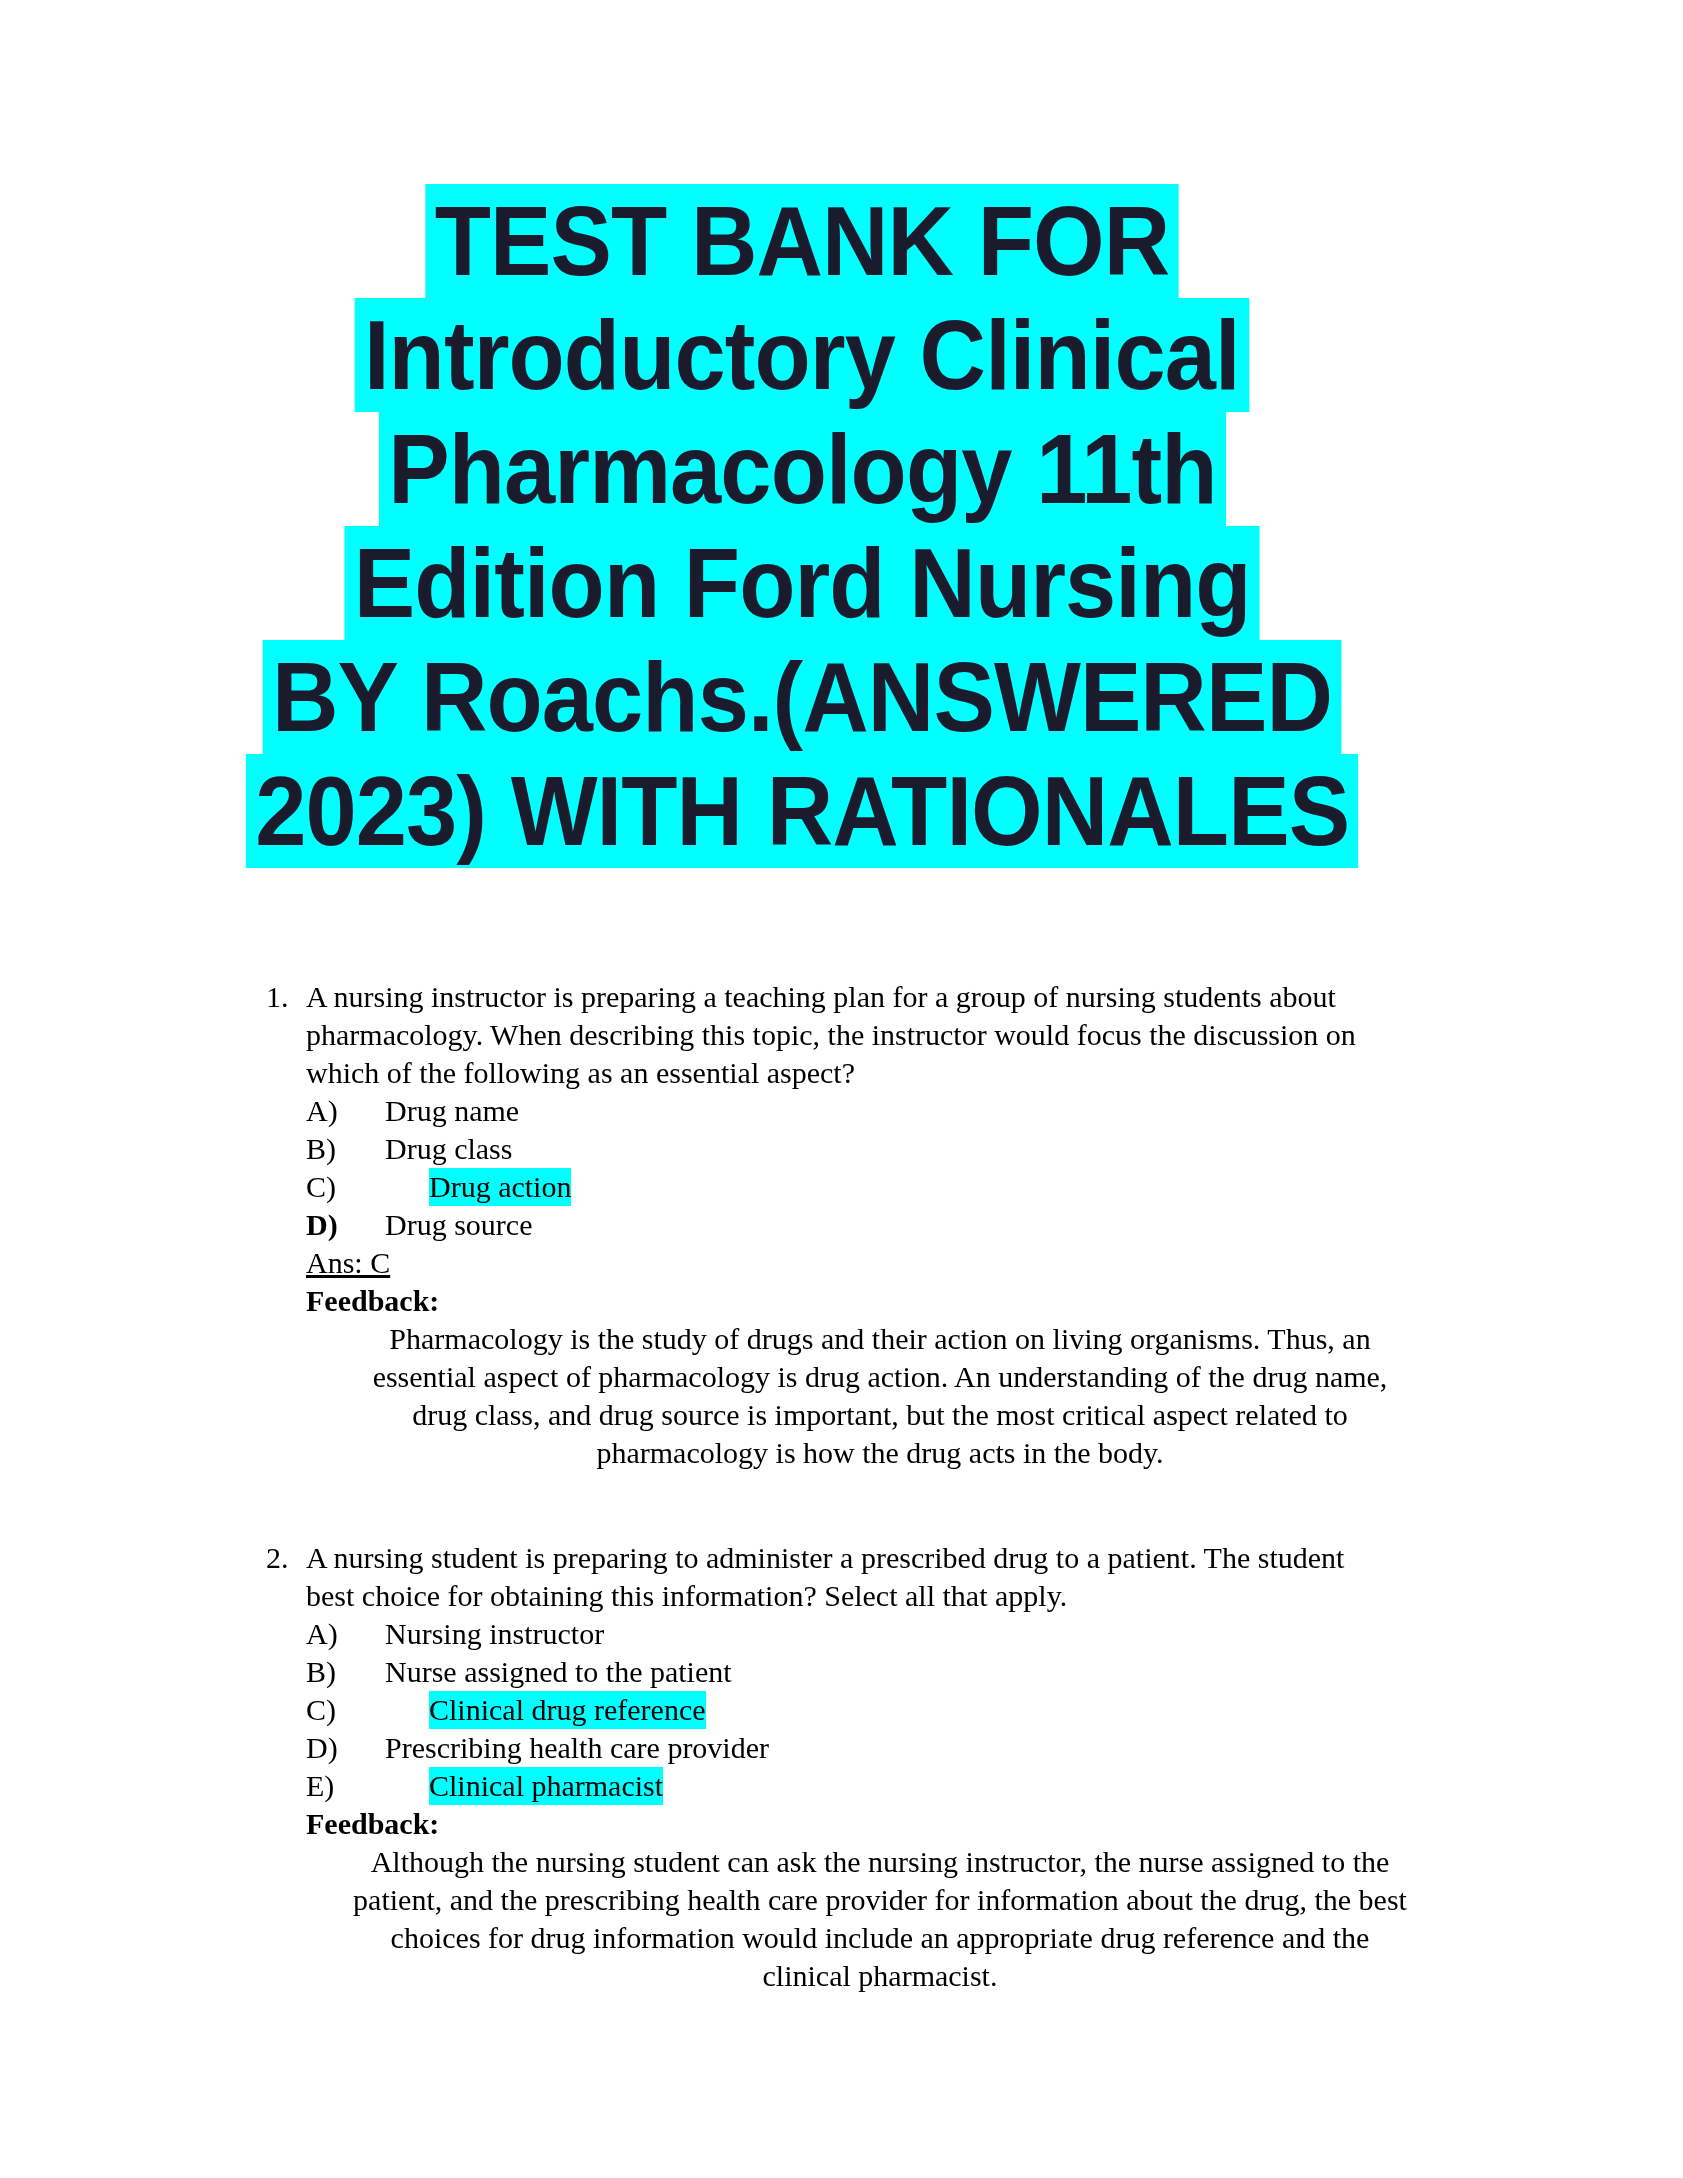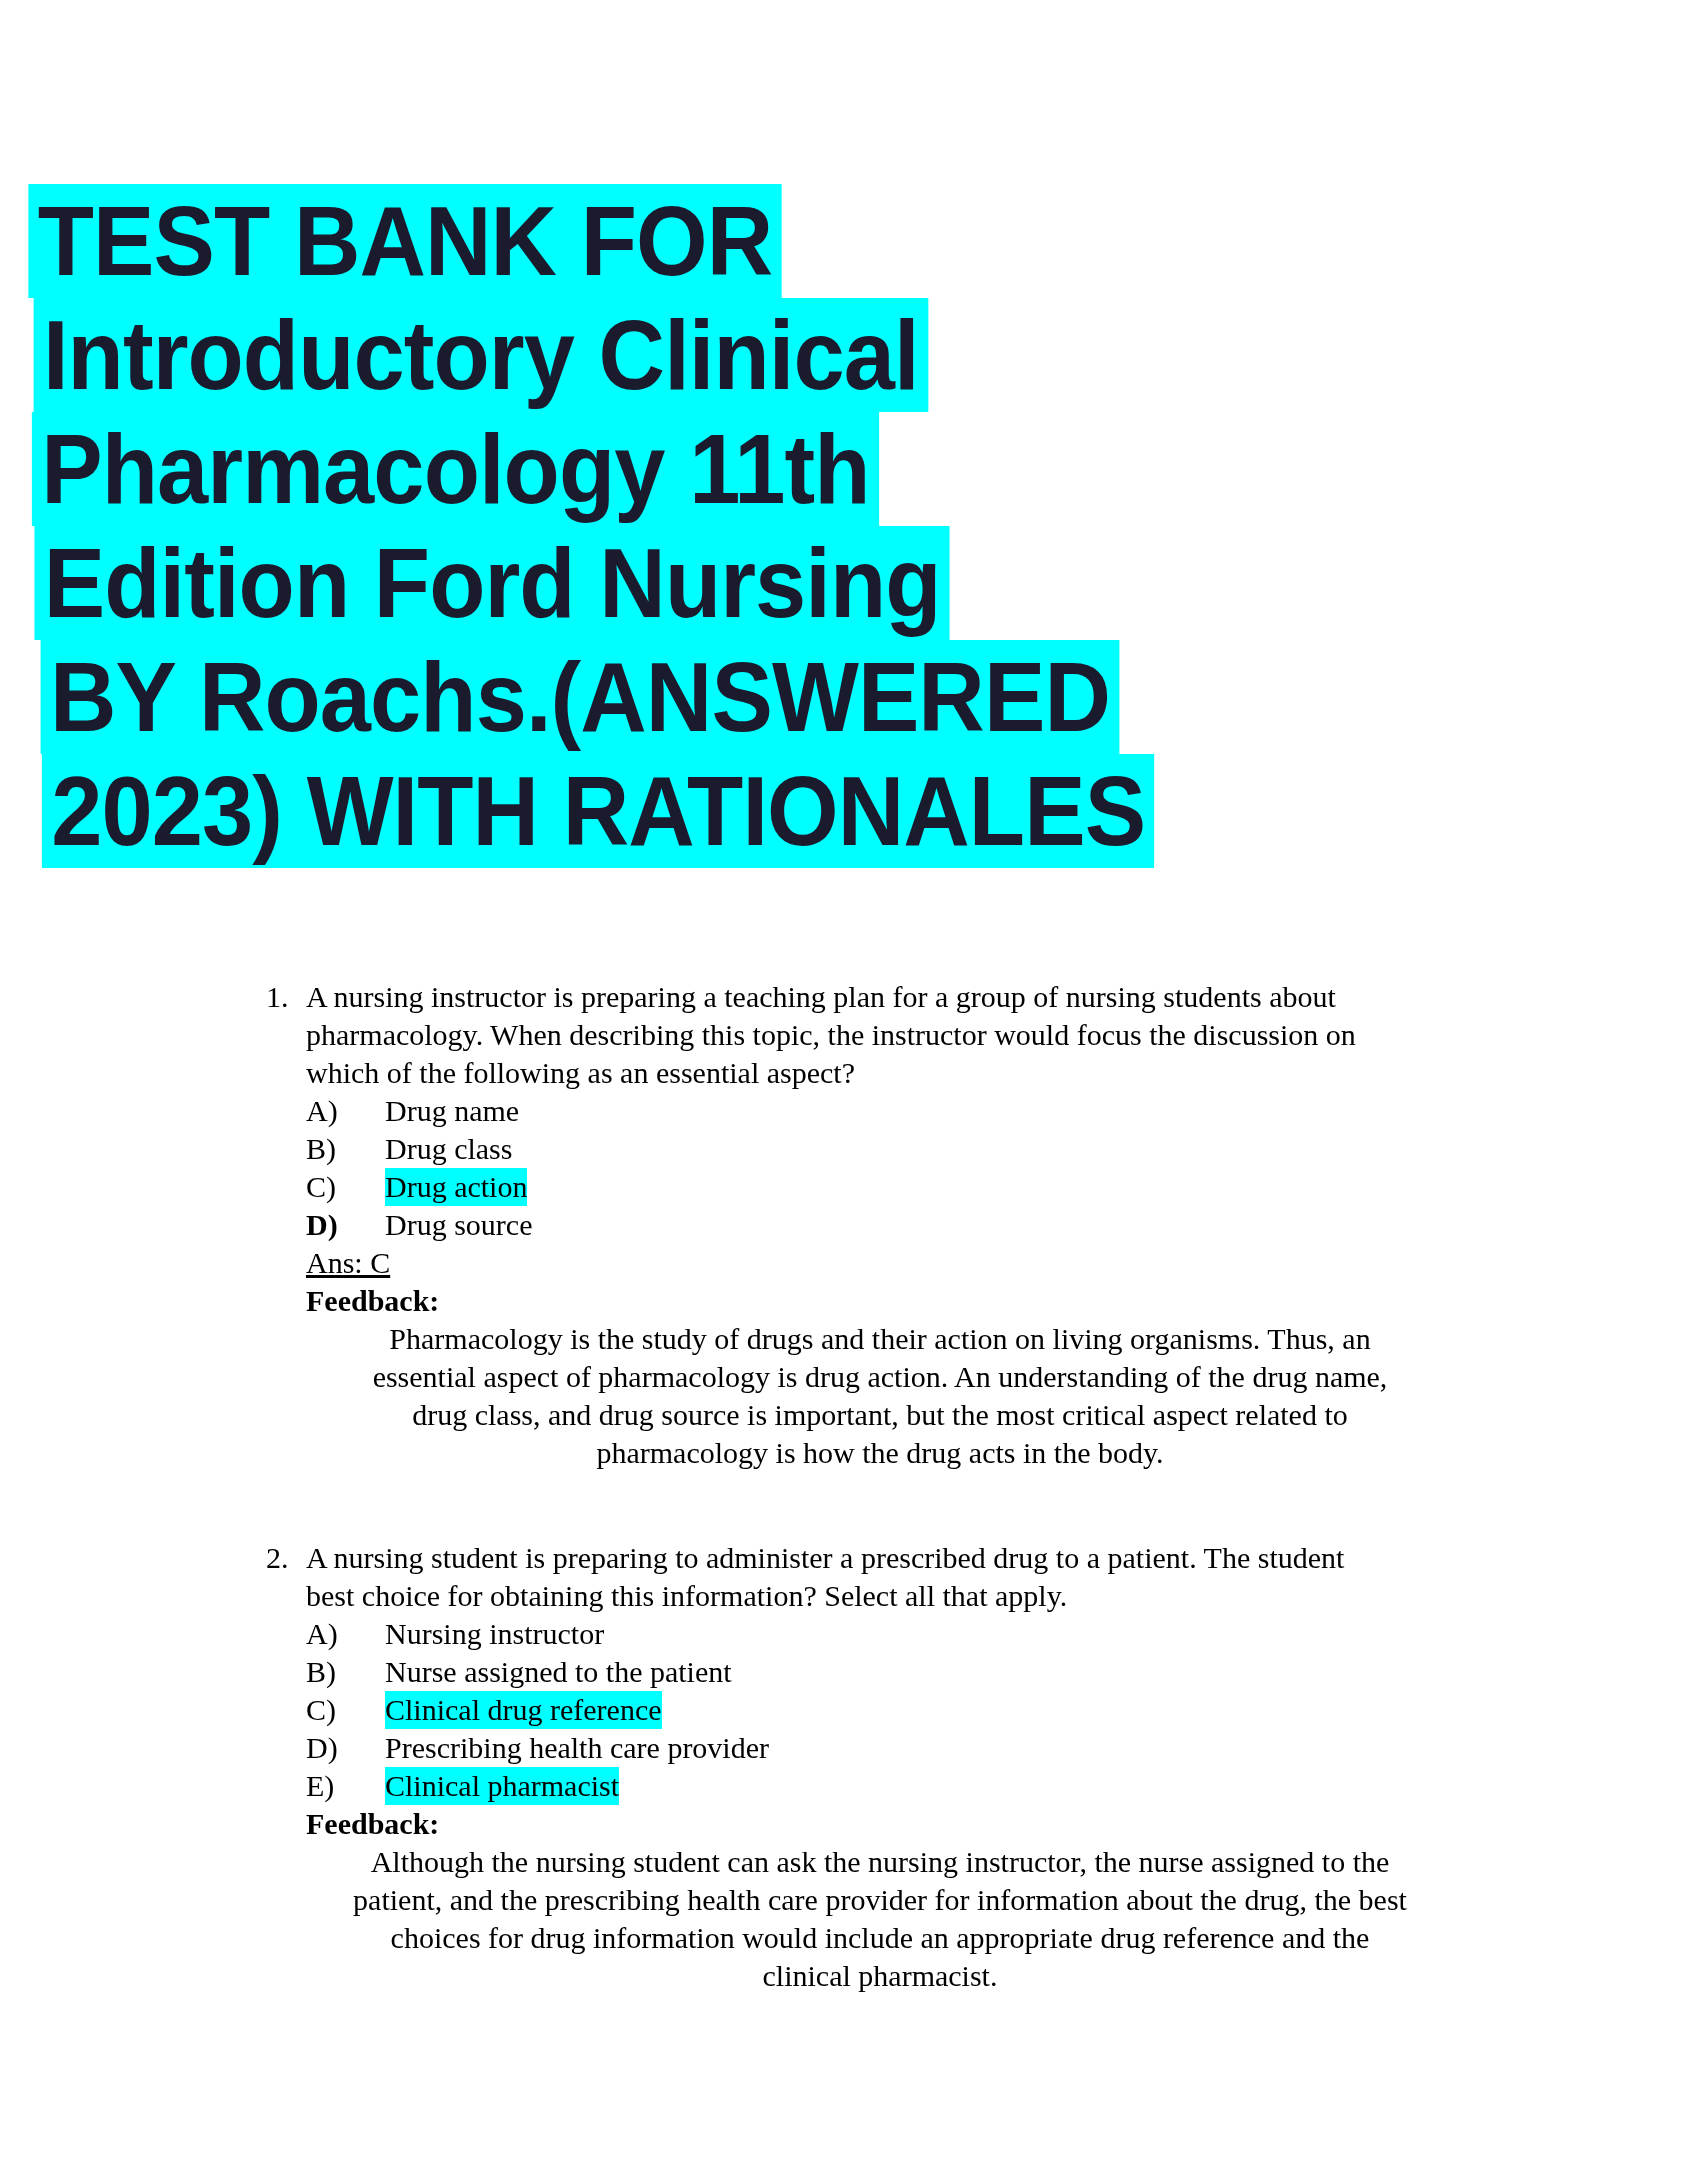--- a/index.html
+++ b/index.html
@@ -1,33 +1,33 @@
 <!DOCTYPE html>
 <html><head>
 <meta charset="utf-8">
 <style>
   html, body { margin:0; padding:0; background:#ffffff; }
   body { width:1683px; height:2178px; position:relative; overflow:hidden; }
-  .title-wrap { position:absolute; left:0; top:184px; width:1604px; text-align:left; }
+  .title-wrap { position:absolute; left:0; top:184px; width:1604px; text-align:center; }
   .title-line { display:block; height:114px; line-height:114px; }
   .title-line span {
     display:inline-block; background:#00ffff; color:#1a1c2e;
     font-family:"Liberation Sans", sans-serif; font-weight:bold;
     font-size:99px; line-height:114px; padding:0 10px; letter-spacing:-1px;
     transform:scaleX(0.93); transform-origin:center;
   }
   .q { position:absolute; left:266px; width:1188px;
        font-family:"Liberation Serif", serif; font-size:30px; color:#000; }
   .q .num { position:absolute; left:0; top:0; }
   .q .body { margin-left:40px; }
   .q .stem { line-height:38px; }
   .opt { height:38px; line-height:38px; display:flex; }
   .opt .letter { width:79px; }
   .opt .letter.bold { font-weight:bold; }
-  .hl { background:#00ffff; }
+  .hl { background:#00ffff;margin-left:44px; }
   .ans { line-height:38px;text-decoration:underline; }
   .fb-label { font-weight:bold; line-height:38px; }
   .fb-text { line-height:38px;text-align:center; }
 </style>
 </head>
 <body>
 
 <div class="title-wrap">
   <div class="title-line"><span>TEST BANK FOR</span></div>
   <div class="title-line"><span>Introductory Clinical</span></div>

